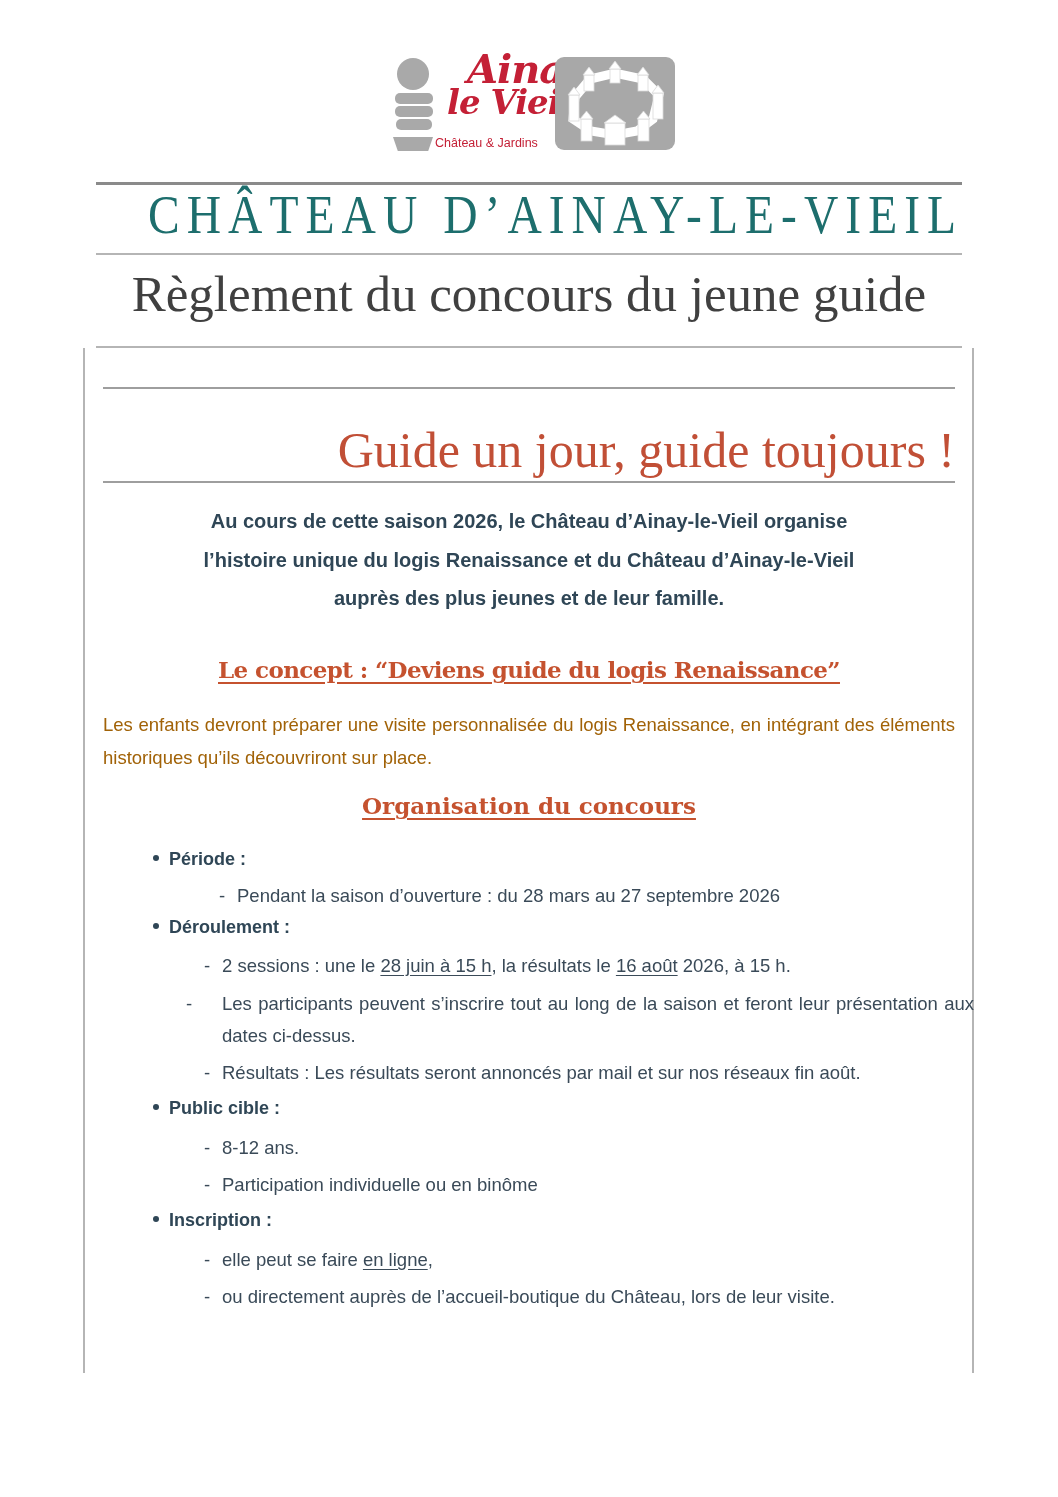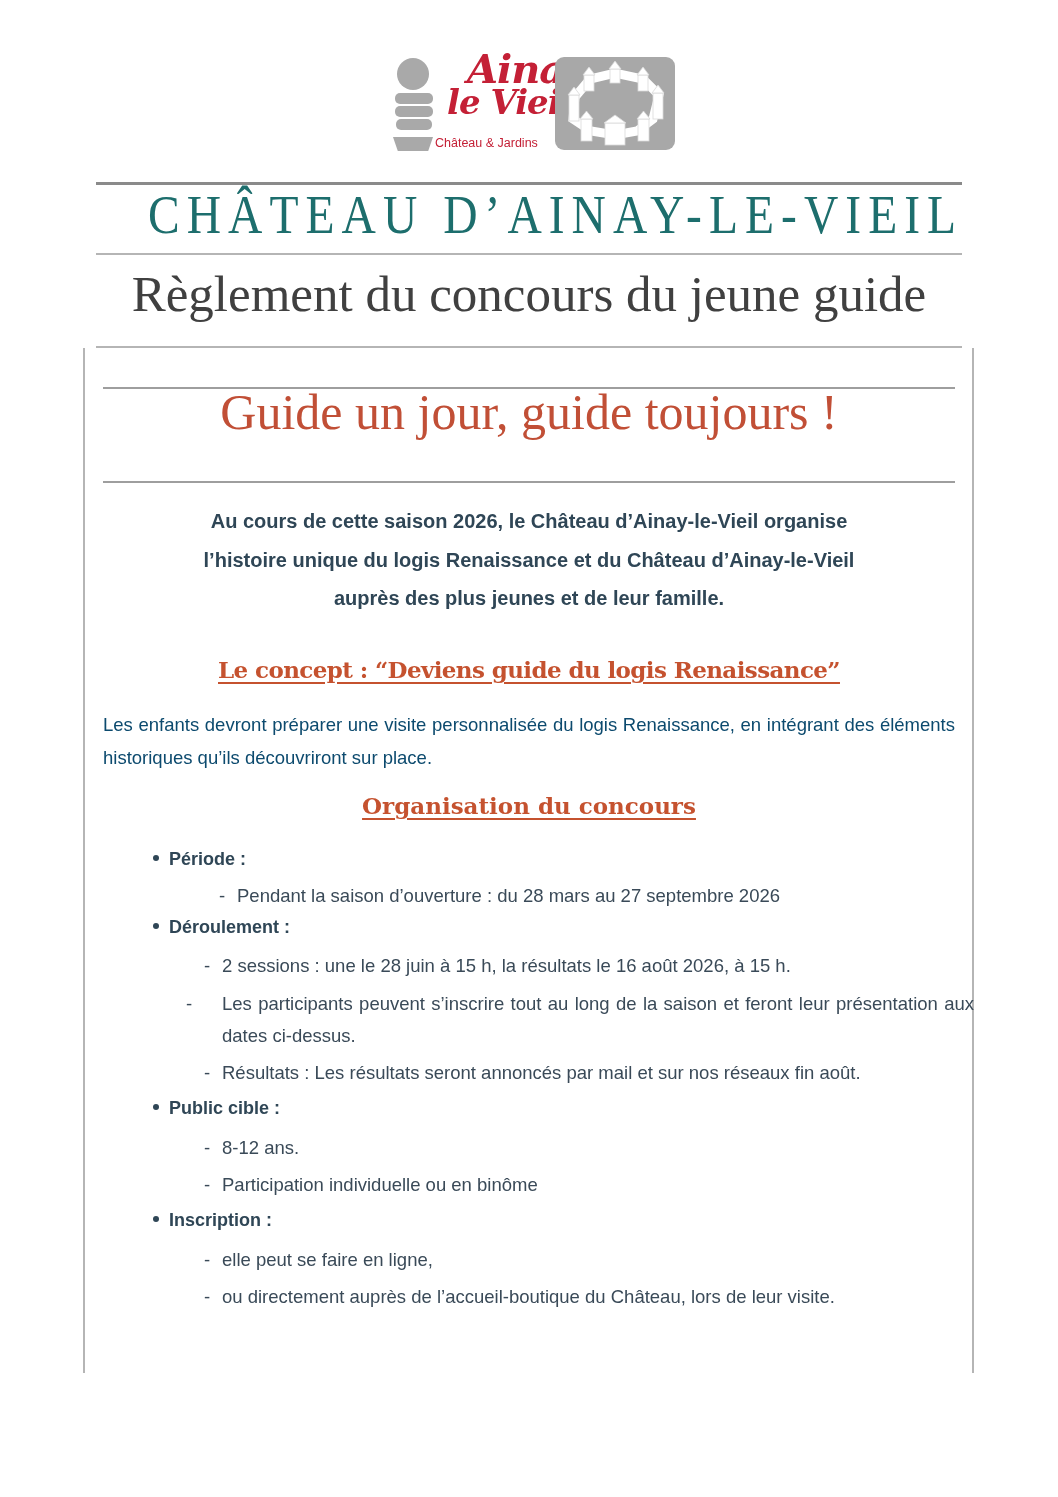--- a/index.html
+++ b/index.html
@@ -22,37 +22,37 @@
     .rule-3 { left: 96px; width: 866px; top: 346px; border-top: 2px solid #b5b5b5; }
     .rule-4 { left: 103px; width: 852px; top: 387px; border-top: 2px solid #9e9e9e; }
     .rule-5 { left: 103px; width: 852px; top: 481px; border-top: 2px solid #9e9e9e; }
 
     .vline { position: absolute; top: 348px; height: 1025px; width: 0; border-left: 2px solid #b5b5b5; }
     .vline-left { left: 83px; }
     .vline-right { left: 972px; }
 
     .site-title { position: absolute; left: 96px; width: 866px; top: 184px; text-align: center; font-family: "Liberation Serif", serif; font-size: 54px; letter-spacing: 8px; color: #1d6e6d; line-height: 62px; transform: scaleX(0.88); transform-origin: center; white-space: nowrap; }
     .doc-title { position: absolute; left: 96px; width: 866px; top: 262px; text-align: center; font-family: "Liberation Serif", serif; font-size: 51px; color: #404040; line-height: 64px; white-space: nowrap; }
-    .slogan { position: absolute; left: 103px; width: 852px; top: 380px; text-align: center; font-family: "Liberation Serif", serif; font-size: 50px; color: #c14f36; line-height: 64px; white-space: nowrap; }
+    .slogan { position: absolute; left: 103px; width: 852px; top: 418px; text-align: right; font-family: "Liberation Serif", serif; font-size: 50px; color: #c14f36; line-height: 64px; white-space: nowrap; }
 
     .intro { position: absolute; left: 103px; width: 852px; top: 482px; text-align: center; font-family: "Liberation Sans", sans-serif; font-weight: bold; font-size: 20px; color: #2f4656; line-height: 38.5px; margin-top: 20px; }
     .intro span { display: block; white-space: nowrap; }
 
     .section-title { position: absolute; left: 103px; width: 852px; text-align: center; font-family: "DejaVu Serif", serif; font-weight: bold; font-size: 23px; color: #c5522f; text-decoration: underline; text-underline-offset: 4px; text-decoration-thickness: 2px; white-space: nowrap; }
     .sec-concept { top: 656px; letter-spacing: -0.6px; }
     .sec-orga { top: 792px; }
 
-    .body-text { position: absolute; left: 103px; width: 852px; top: 708px; font-family: "Liberation Sans", sans-serif; font-size: 18.5px; color: #0c4a6e; line-height: 33px; text-align: justify; }
+    .body-text { position: absolute; left: 103px; width: 852px; top: 708px; font-family: "Liberation Sans", sans-serif; font-size: 18.5px; color: #a16207; line-height: 33px; text-align: justify; }
 
     .list { position: absolute; left: 103px; width: 852px; top: 843px; font-family: "Liberation Sans", sans-serif; color: #3a4a58; }
     .bullet-line { position: absolute; left: 50px; font-weight: bold; font-size: 18px; color: #2f4656; white-space: nowrap; }
     .bullet-line .dot { display: inline-block; width: 6px; height: 6px; border-radius: 50%; background: #2f4656; vertical-align: middle; margin-right: 10px; position: relative; top: -2px; }
     .sub { position: absolute; font-size: 18.5px; white-space: nowrap; line-height: 32px; }
     .sub .dash { display: inline-block; width: 18px; }
-    .sub .u { text-underline-offset: 3px; }
+    .sub .u { text-decoration: underline; text-underline-offset: 3px; }
     .sub-wrap { white-space: normal; text-align: justify; text-align-last: left; }
   </style>
 </head>
 <body>
 
 <div class="logo">
   <div class="logo-left">
     <div class="topiary-ball"></div>
     <div class="topiary-disc" style="top:38px;"></div>
     <div class="topiary-disc" style="top:51px;"></div>

